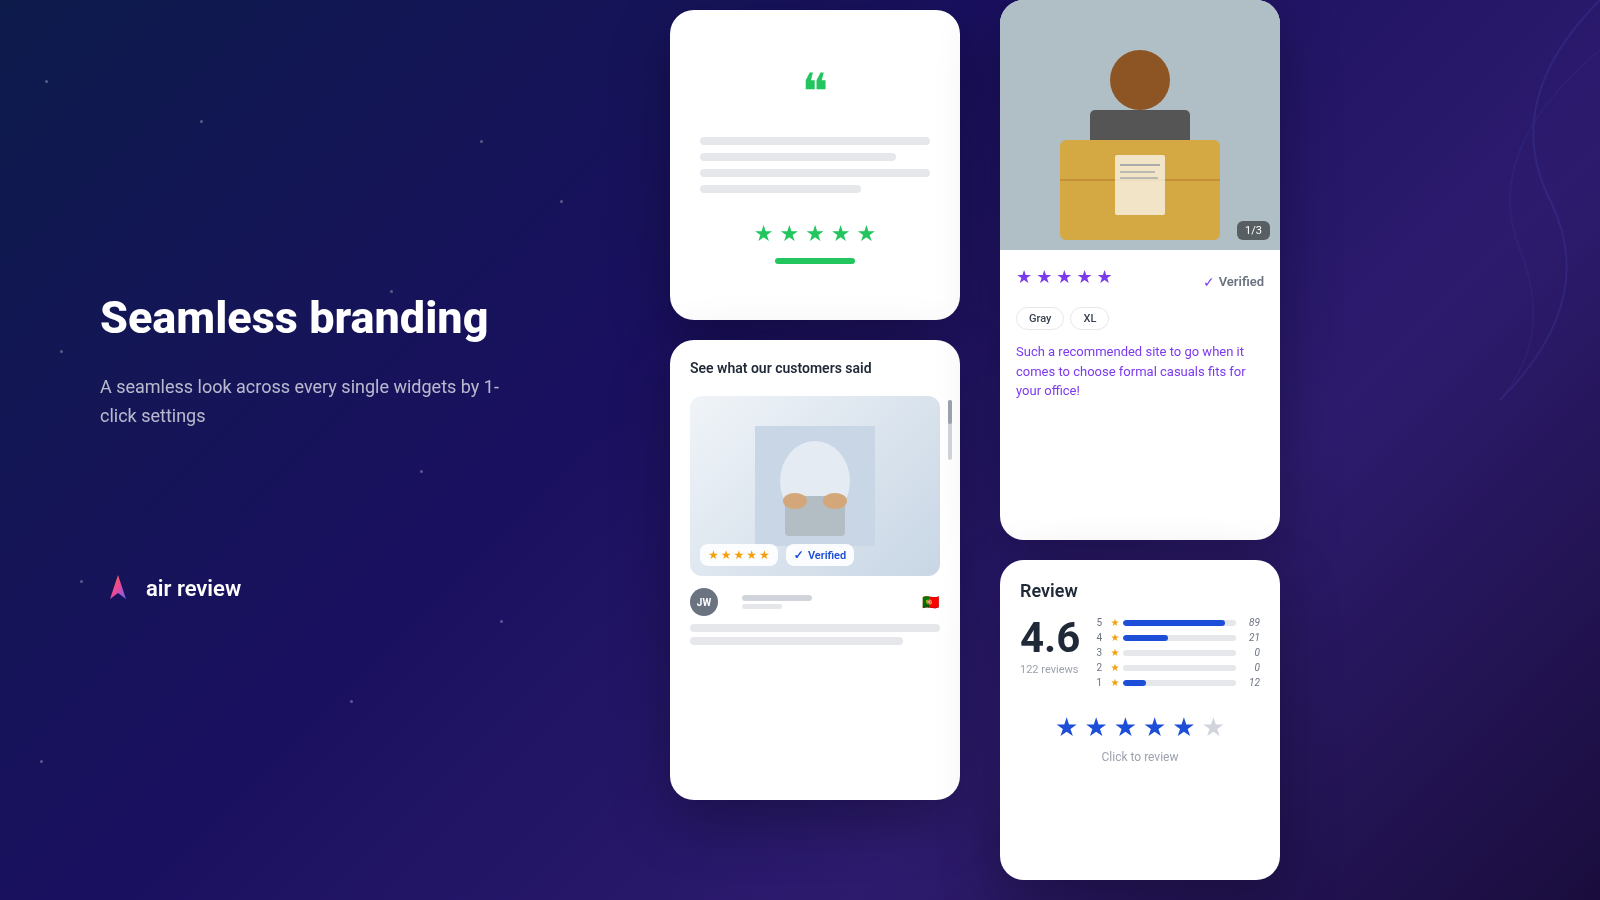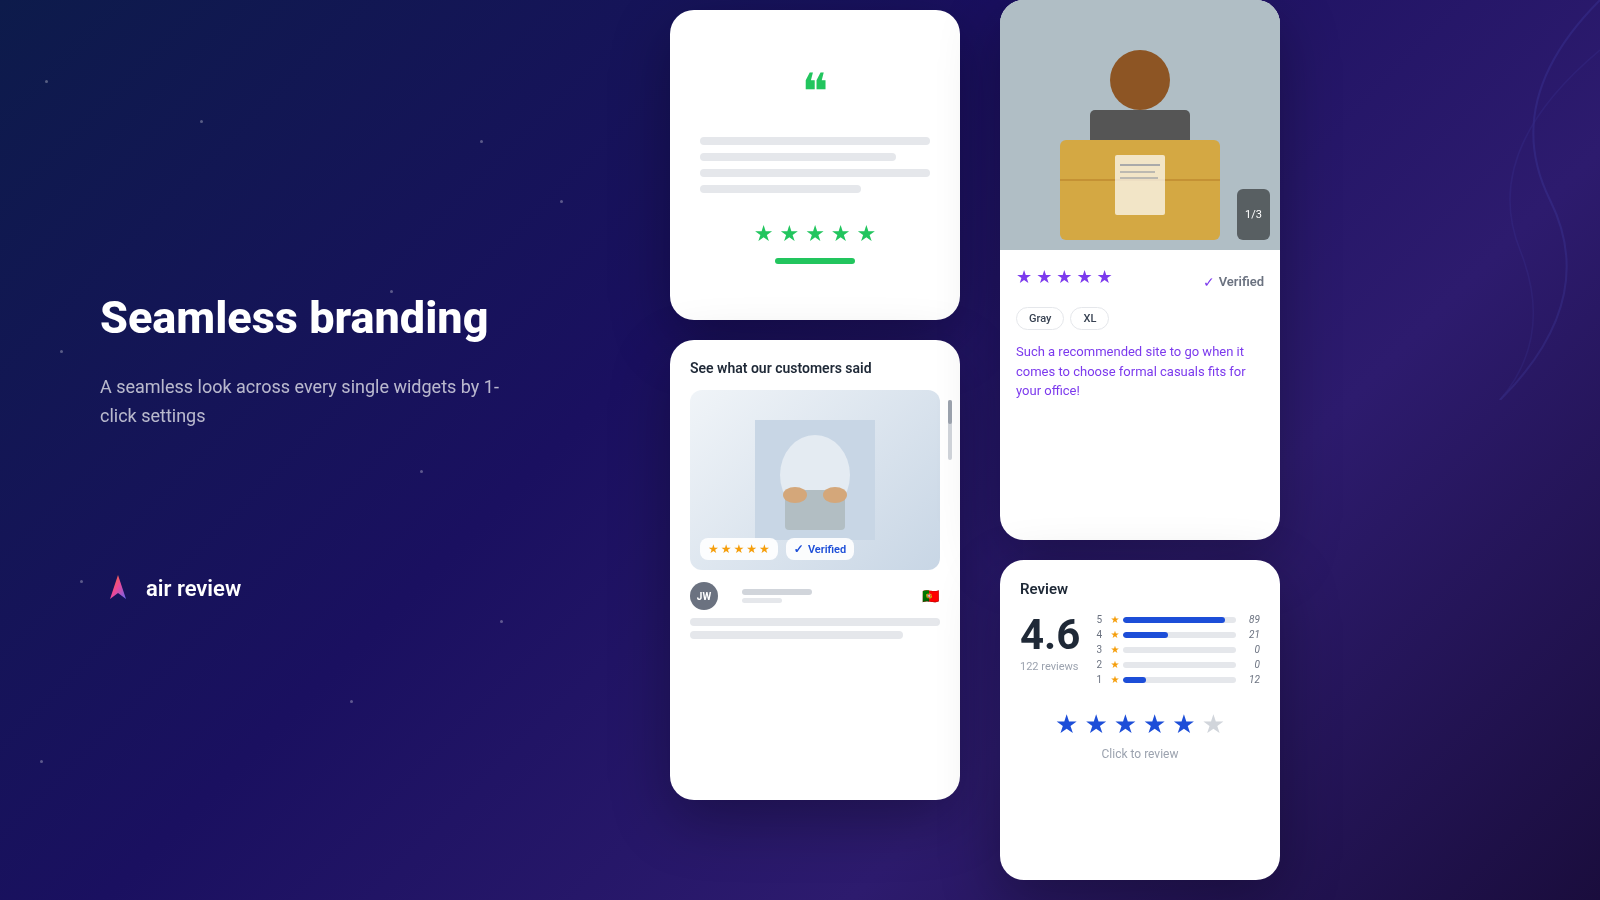--- a/index.html
+++ b/index.html
@@ -152,21 +152,21 @@
     }
 
     .card-2-inner {
       padding: 20px 20px 0 20px;
     }
 
     .widget-title {
       font-size: 14px;
       font-weight: 600;
       color: #1f2937;
-      margin-bottom: 14px;
+      margin-bottom: 20px;
     }
 
     .review-image {
       width: 100%;
       height: 180px;
       background: linear-gradient(180deg, #d1d5db 0%, #9ca3af 100%);
       border-radius: 12px;
       position: relative;
       overflow: hidden;
       margin-bottom: 12px;
@@ -290,21 +290,21 @@
       position: relative;
     }
 
     .image-counter {
       position: absolute;
       bottom: 10px;
       right: 10px;
       background: rgba(0,0,0,0.5);
       color: white;
       font-size: 11px;
-      padding: 19px 8px;
+      padding: 3px 8px;
       border-radius: 6px;
     }
 
     .card-3-body {
       padding: 16px;
     }
 
     .purple-stars {
       display: flex;
       gap: 4px;
@@ -385,21 +385,21 @@
     
     .card-4 {
       left: 360px;
       top: 560px;
       width: 280px;
       height: 320px;
       padding: 20px;
     }
 
     .review-label {
-      font-size: 15px;
+      font-size: 18px;
       font-weight: 600;
       color: #1f2937;
       margin-bottom: 16px;
     }
 
     .review-summary {
       display: flex;
       gap: 16px;
       margin-bottom: 20px;
     }

